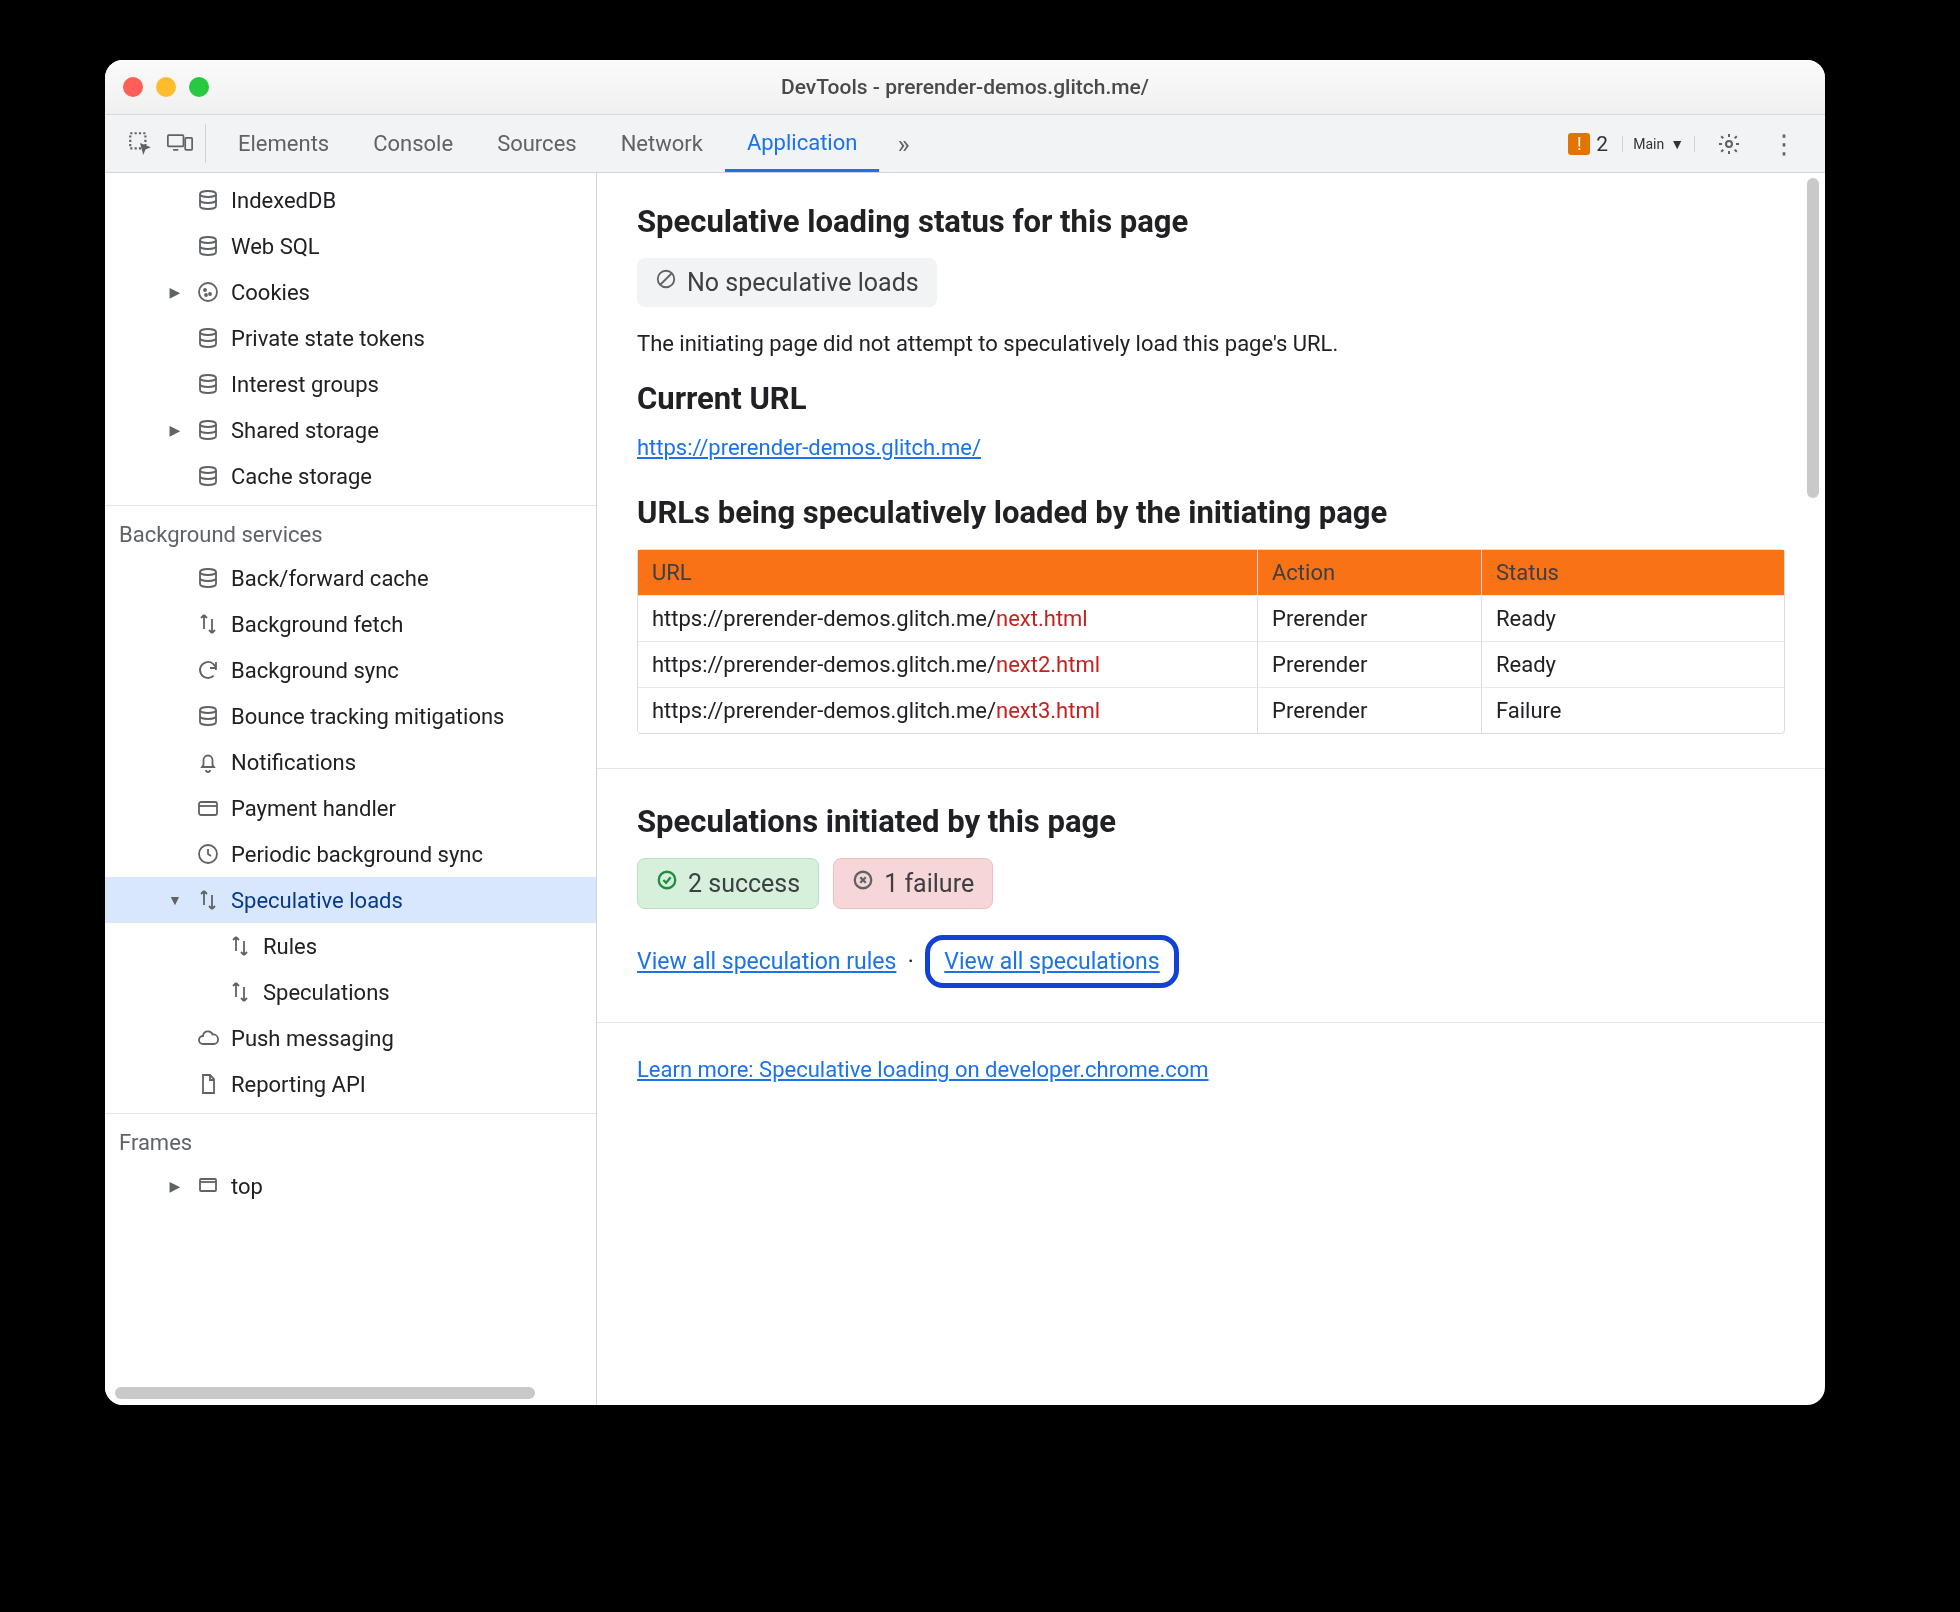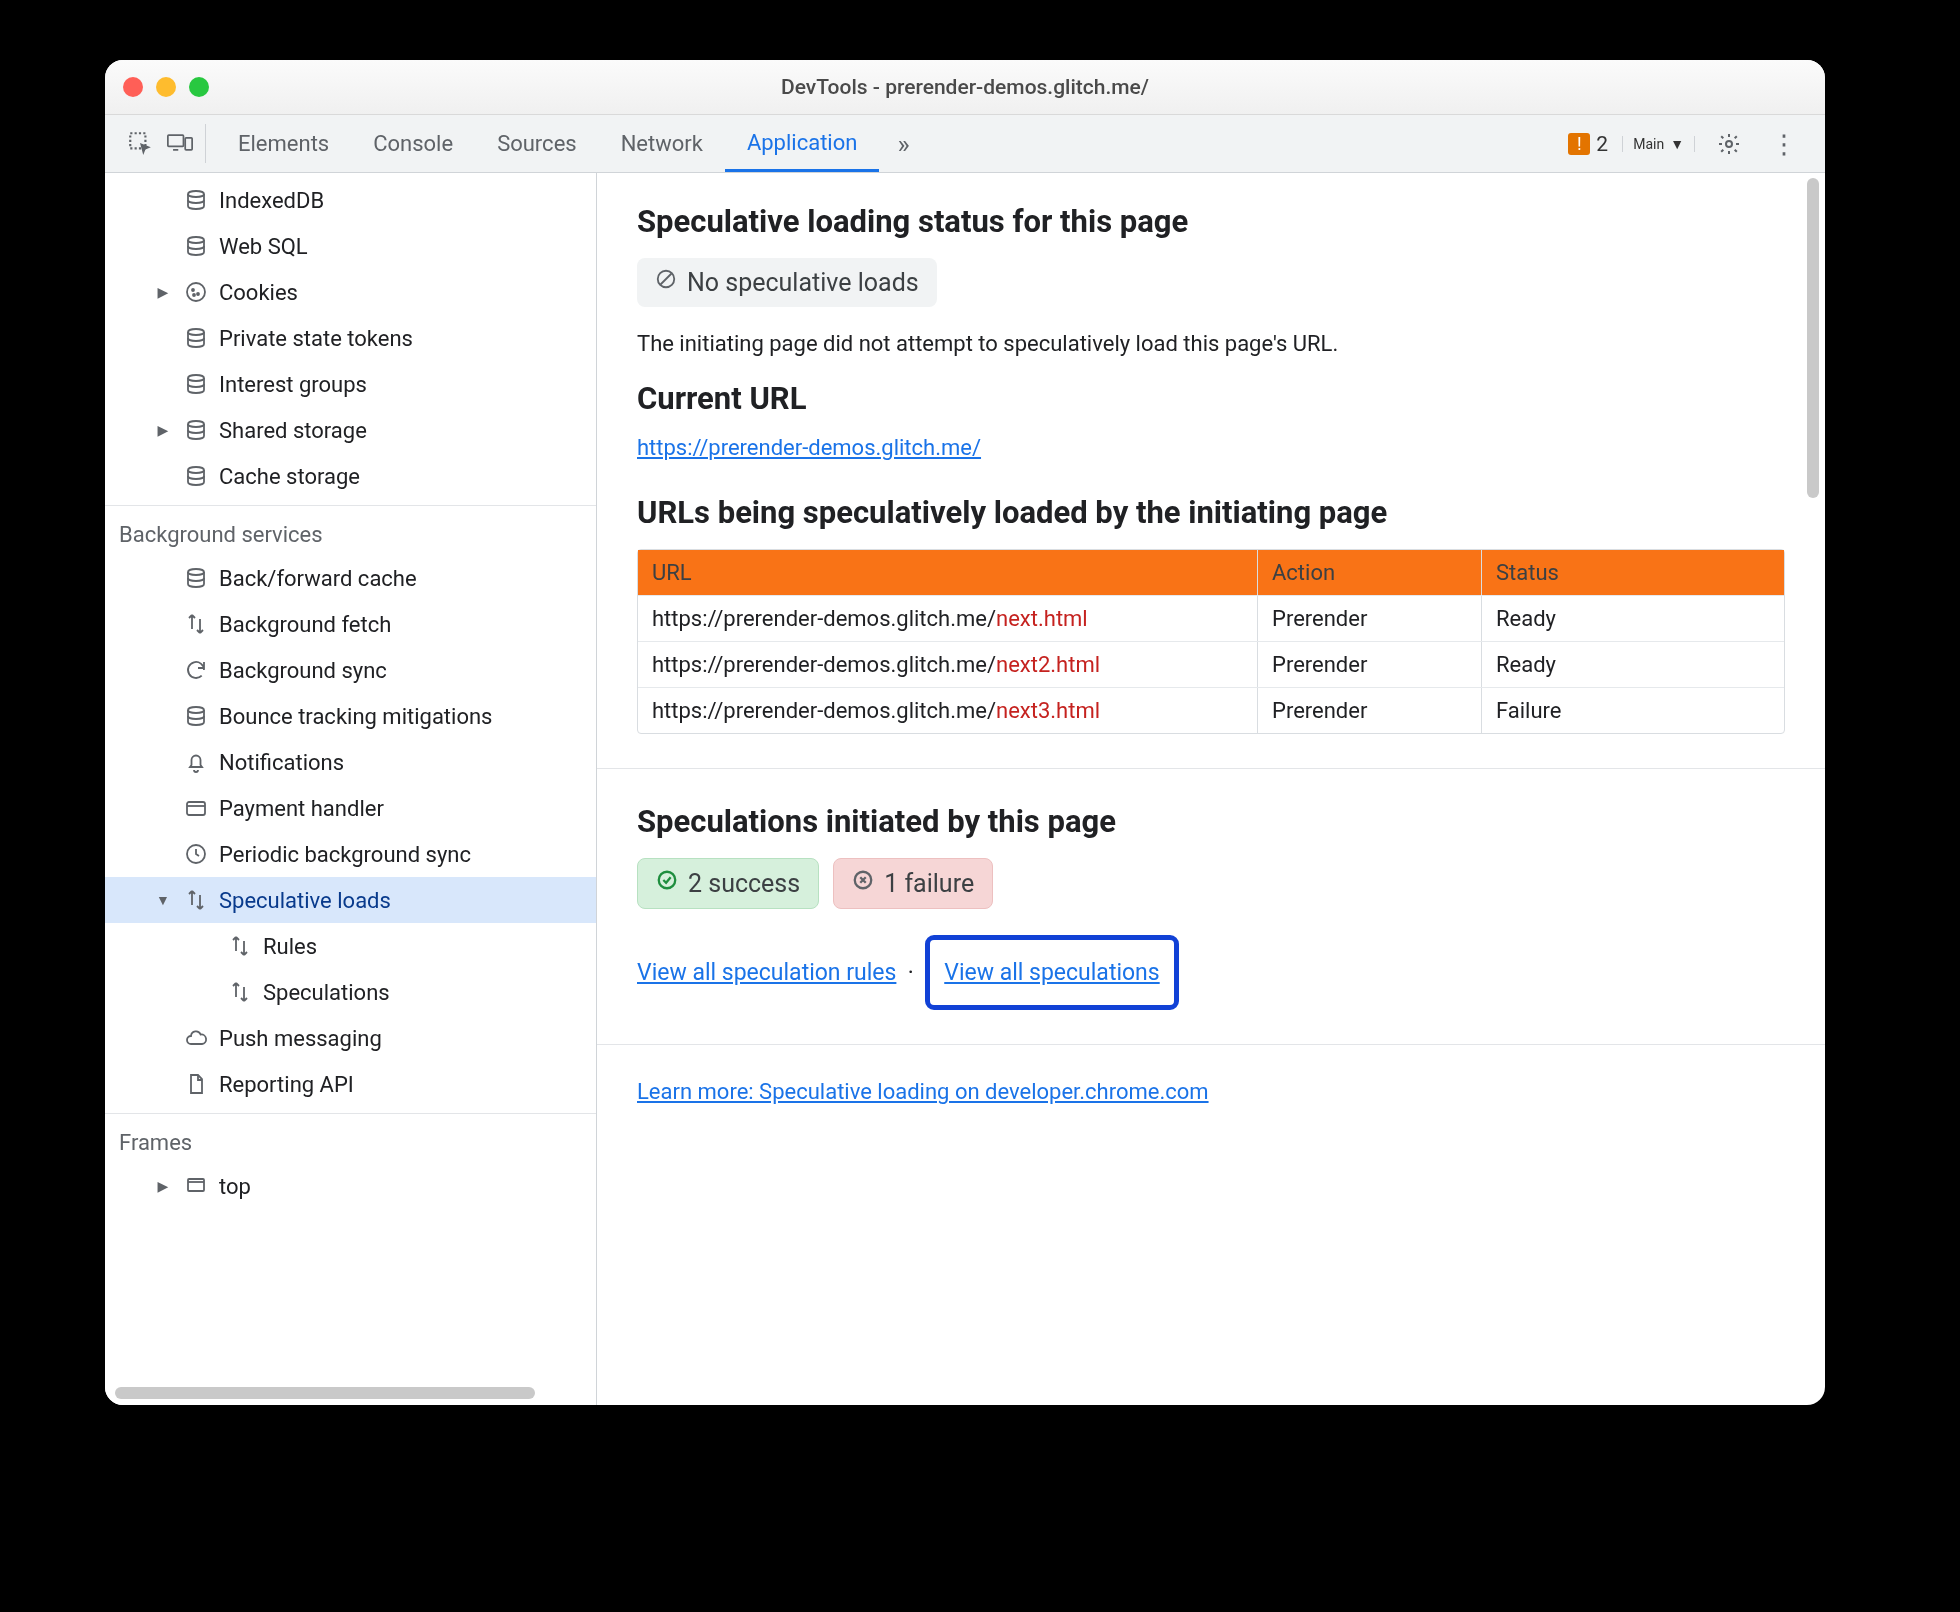--- a/index.html
+++ b/index.html
@@ -59,21 +59,21 @@
 .tb-right { display:flex; align-items:center; gap:14px; padding-right:10px; }
 .warnbadge { display:flex; align-items:center; gap:6px; font-size:21px; color:#333;}
 .warnbadge .sq{background:#e37400;color:#fff;width:22px;height:22px;border-radius:3px;display:flex;align-items:center;justify-content:center;font-size:18px;}
 .mainbtn{display:flex;align-items:center;gap:6px;font-size:14px;color:#333;padding:0 10px;border-left:1px solid #cfd2d6;border-right:1px solid #cfd2d6;height:70%;}
 .gear,.kebab{font-size:26px;color:#5f6368;padding:0 8px;}
 .body { position:absolute; top:113px; bottom:0; left:0; right:0; display:flex; }
 .sidebar { width:492px; border-right:1px solid #d0d4d8; overflow:hidden; position:relative; background:#fff;}
 .sidebar-inner{height:100%;overflow:hidden;}
 .tree { padding-top:4px; font-size:22px; color:#202124; }
 .tree .item { display:flex; align-items:center; height:46px; padding-left:8px; gap:10px; cursor:pointer; white-space:nowrap;}
-.tree .item.indent1{padding-left:48px;}
+.tree .item.indent1{padding-left:60px;}
 .tree .item.indent2{padding-left:92px;}
 .tree .item .arr{width:20px;display:inline-flex;justify-content:center;color:#5f6368;font-size:14px;}
 .tree .item.selected{background:#d8e7fb;color:#083a8c;}
 .tree .section{padding:16px 14px 8px;color:#5f6368;font-size:22px;border-top:1px solid #e3e5e8;margin-top:6px;}
 .iconbox{width:26px;height:26px;display:inline-flex;align-items:center;justify-content:center;}
 .sbar-scroll{position:absolute;bottom:6px;left:10px;height:12px;width:420px;background:#c9c9c9;border-radius:6px;}
 .vscroll{position:absolute;top:118px;right:6px;width:12px;height:320px;background:#c9c9c9;border-radius:6px;}
 .content{flex:1;overflow:auto;padding:30px 40px 30px 40px;font-size:22px;color:#202124;position:relative;}
 .content h3{font-size:31px;font-weight:700;margin:0 0 18px;}
 .chip{display:inline-flex;align-items:flex-start;gap:10px;background:#f1f3f4;border-radius:8px;padding:10px 18px;font-size:25px;color:#3c4043;}
@@ -85,21 +85,21 @@
 .table .row{display:flex;}
 .table .hd{background:#f97316;font-weight:400;color:#3c4043;}
 .table .cell{padding:10px 14px;border-right:1px solid #d9dde1;}
 .table .row:not(:last-child){border-bottom:1px solid #e6e9ec;}
 .table .c1{flex:0 0 620px;} .table .c2{flex:0 0 224px;} .table .c3{flex:1;}
 .table .cell:last-child{border-right:none;}
 .url-path{color:#202124;} .url-file{color:#c5221f;}
 .divider{border:none;border-top:1px solid #e3e5e8;margin:34px -40px;}
 .chips-row{display:flex;gap:14px;margin:10px 0 26px;}
 .links-row{font-size:23px;}
-.highlight-ring{border:5px solid #1141d6;border-radius:9px;padding:19px 14px;display:inline-block;}
+.highlight-ring{border:5px solid #1141d6;border-radius:18px;padding:8px 14px;display:inline-block;}
 svg{display:block;}
 </style>
 </head>
 <body>
 
 <div class="window">
 
   <div class="titlebar">
     <div class="traffic">
       <div class="dot r"></div>

